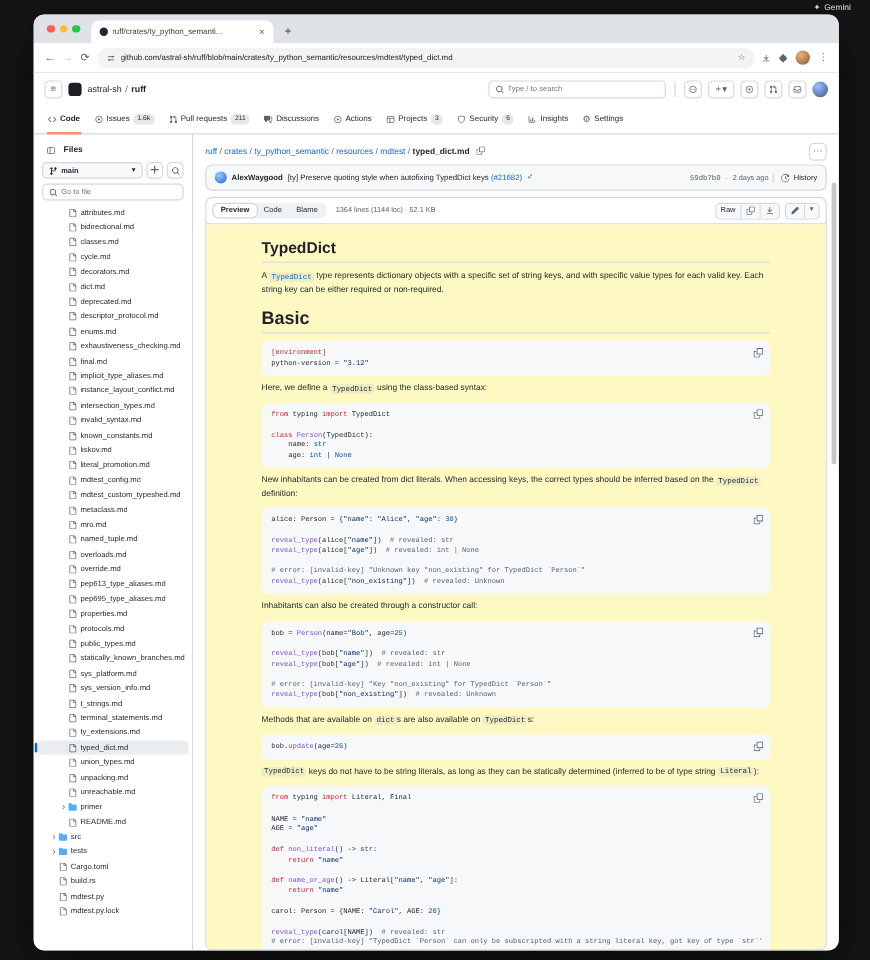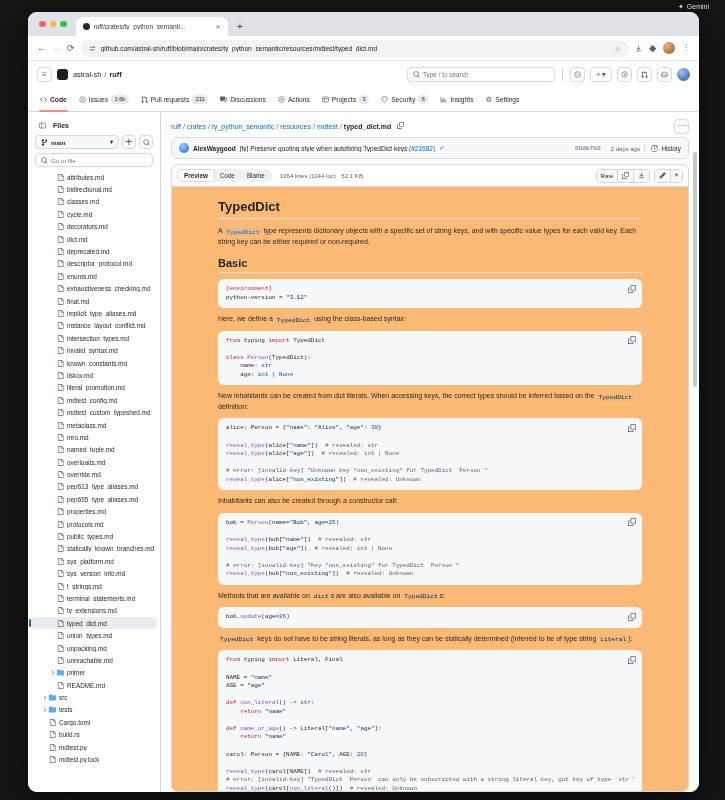--- a/index.html
+++ b/index.html
@@ -101,23 +101,23 @@
   .seg-btn{font-size:6.3px;padding:2px 6px;border-radius:4px;color:#1f2328;}
   .seg-btn.active{background:#fff;box-shadow:0 0 0 1px #d1d9e0;font-weight:600;}
   .file-meta{font-size:6.1px;color:#59636e;margin-left:3px;white-space:nowrap;overflow:hidden;}
   .toolbar-right{margin-left:auto;display:flex;align-items:center;gap:4px;flex-shrink:0;}
   .btn-group{display:flex;border:1px solid #d1d9e0;border-radius:4px;overflow:hidden;height:14px;}
   .bg-item{display:flex;align-items:center;padding:0 4px;font-size:6.2px;color:#1f2328;border-right:1px solid #d1d9e0;background:#f6f8fa;gap:2px;}
   .bg-item:last-child{border-right:none;}
   .bg-item [data-icon]{color:#59636e;}
 
   
-  .article{flex:1;overflow:hidden;padding:8px 46px 10px;background:#fdba74;}
+  .article{flex:1;overflow:hidden;padding:8px 46px 10px;background:#fef9c3;}
   .md-h1{font-size:13px;font-weight:700;padding-bottom:4px;border-bottom:1px solid #d8dee4;margin:4px 0 7px;}
-  .md-h2{font-size:11px;font-weight:700;padding-bottom:3px;border-bottom:1px solid #d8dee4;margin:10px 0 0;}
+  .md-h2{font-size:15px;font-weight:700;padding-bottom:3px;border-bottom:1px solid #d8dee4;margin:10px 0 0;}
   .md-p{font-size:7px;line-height:1.5;margin:5px 0;}
   .inline-code{font-family:"Liberation Mono","DejaVu Sans Mono",monospace;font-size:6.2px;background:rgba(175,184,193,.2);border-radius:3px;padding:0.5px 2px;}
   .code-link{color:#0969da;}
   .code-block{position:relative;background:#f6f8fa;border-radius:6px;margin:6px 0;padding:6px 8px;}
   .code-pre{font-family:"Liberation Mono","DejaVu Sans Mono",monospace;font-size:5.9px;line-height:1.45;white-space:pre;overflow:hidden;}
   .code-copy{position:absolute;top:3px;right:4px;width:13px;height:13px;display:flex;align-items:center;justify-content:center;color:#59636e;}
   .code-copy svg{width:8px;height:8px;}
   .tok-k{color:#cf222e}.tok-s{color:#0a3069}.tok-f{color:#8250df}.tok-c{color:#59636e}.tok-n{color:#0550ae}.tok-p{color:#1f2328}
 
   .page-scrollbar{position:absolute;right:2px;top:140px;width:4px;height:235px;background:#c4c8cc;border-radius:2px;z-index:9;}

